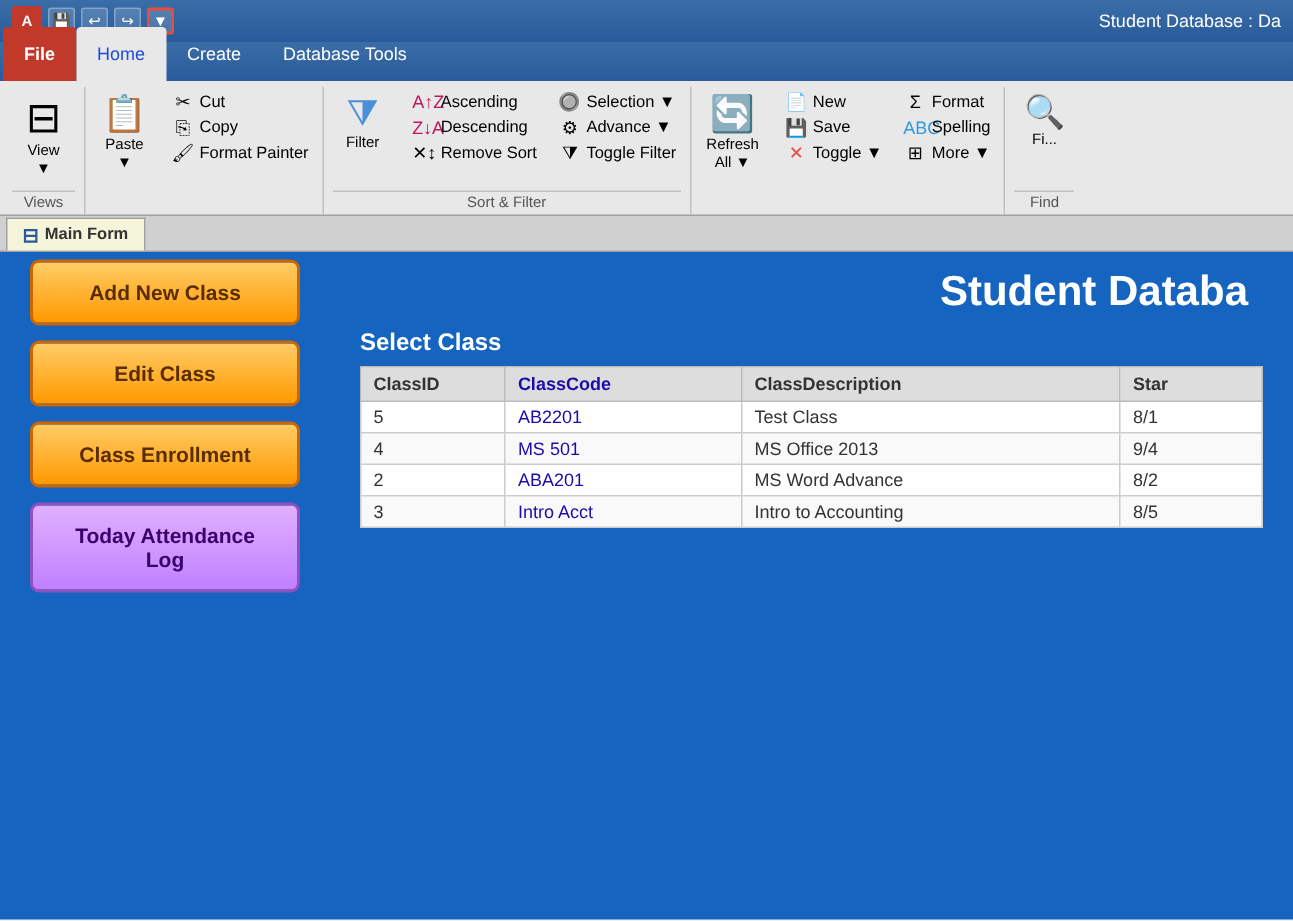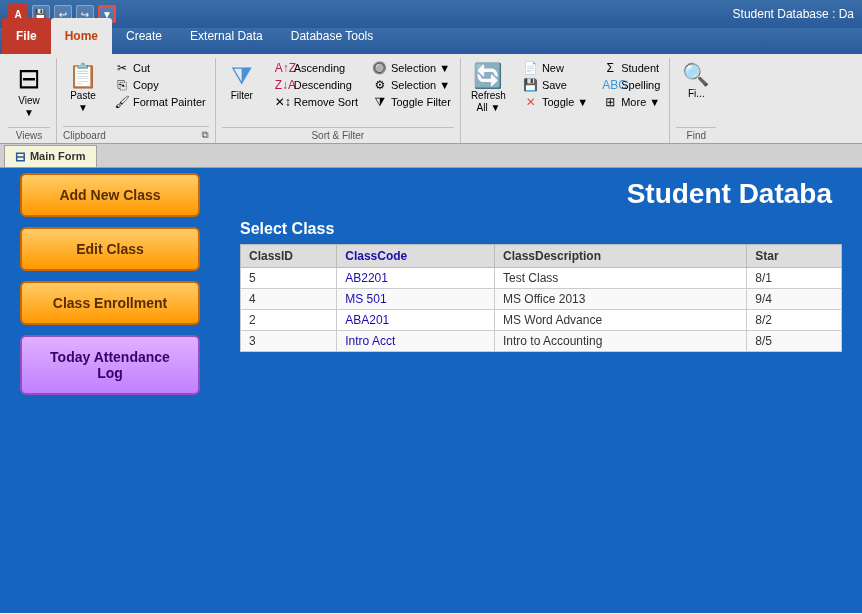--- a/index.html
+++ b/index.html
@@ -34,22 +34,22 @@
       font-size: 12px;
       cursor: pointer;
       border-radius: 3px 3px 0 0;
       color: white;
       height: 36px;
       display: flex;
       align-items: center;
     }
     .ribbon-tab.active {
       background: #e8e8e8;
-      color: #c2410c;
-      font-weight: bold;
+      color: #1d4ed8;
+      font-weight: normal;
     }
     .ribbon-tab.file-tab {
       background: #c0392b;
       color: white;
       font-weight: bold;
     }
 
     
     .ribbon {
       background: #e8e8e8;
@@ -216,21 +216,20 @@
       <div class="qa-btn circled">▼</div>
     </div>
   </div>
   <div class="title-bar-title">Student Database : Da</div>
 </div>
 
 <div class="ribbon-tabs">
   <div class="ribbon-tab file-tab">File</div>
   <div class="ribbon-tab active">Home</div>
   <div class="ribbon-tab" style="color:white;">Create</div>
-  <div class="ribbon-tab" style="color:white;">External Data</div>
   <div class="ribbon-tab" style="color:white;">Database Tools</div>
 </div>
 
 <div class="ribbon">
 
   <div class="ribbon-group" style="min-width:55px;">
     <div class="ribbon-group-content">
       <div class="rb-large">
         <span class="icon" style="font-size:28px;">⊟</span>
         <span class="label">View<br>▼</span>
@@ -253,24 +252,20 @@
         <div class="rb-small">
           <span class="icon">⎘</span>
           <span>Copy</span>
         </div>
         <div class="rb-small">
           <span class="icon">🖌</span>
           <span>Format Painter</span>
         </div>
       </div>
     </div>
-    <div class="ribbon-group-label" style="display:flex;justify-content:space-between;align-items:center;width:100%;">
-      <span>Clipboard</span>
-      <span style="font-size:10px;cursor:pointer;">⧉</span>
-    </div>
   </div>
 
   <div class="ribbon-group" style="min-width:150px;">
     <div class="ribbon-group-content">
       <div class="rb-large" style="margin-right:6px;">
         <span class="icon filter-icon">⧩</span>
         <span class="label">Filter</span>
       </div>
       <div class="rb-small-group">
         <div class="rb-small">
@@ -286,21 +281,21 @@
           <span>Remove Sort</span>
         </div>
       </div>
       <div class="rb-small-group" style="margin-left:4px;">
         <div class="rb-small">
           <span class="icon">🔘</span>
           <span>Selection ▼</span>
         </div>
         <div class="rb-small">
           <span class="icon">⚙</span>
-          <span>Selection</span>
+          <span>Advance</span>
           <span> ▼</span>
         </div>
         <div class="rb-small">
           <span class="icon">⧩</span>
           <span>Toggle Filter</span>
         </div>
       </div>
     </div>
     <div class="ribbon-group-label">Sort &amp; Filter</div>
   </div>
@@ -322,21 +317,21 @@
         </div>
         <div class="rb-small">
           <span class="icon delete-icon">✕</span>
           <span>Toggle</span>
           <span> ▼</span>
         </div>
       </div>
       <div class="rb-small-group" style="margin-left:4px;">
         <div class="rb-small">
           <span class="icon totals-icon">Σ</span>
-          <span>Student</span>
+          <span>Format</span>
         </div>
         <div class="rb-small">
           <span class="icon spelling-icon">ABC</span>
           <span>Spelling</span>
         </div>
         <div class="rb-small">
           <span class="icon">⊞</span>
           <span>More</span>
           <span> ▼</span>
         </div>

